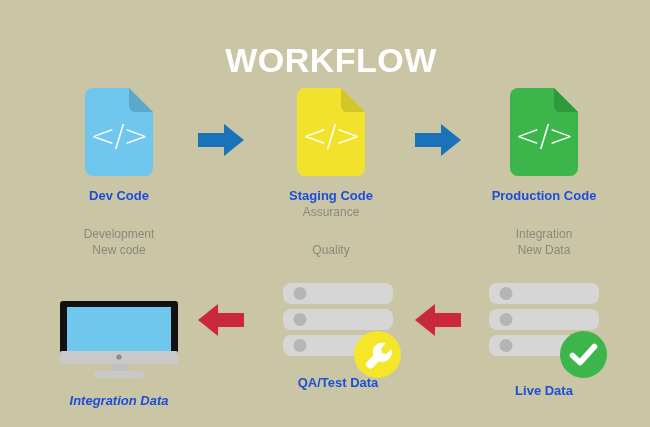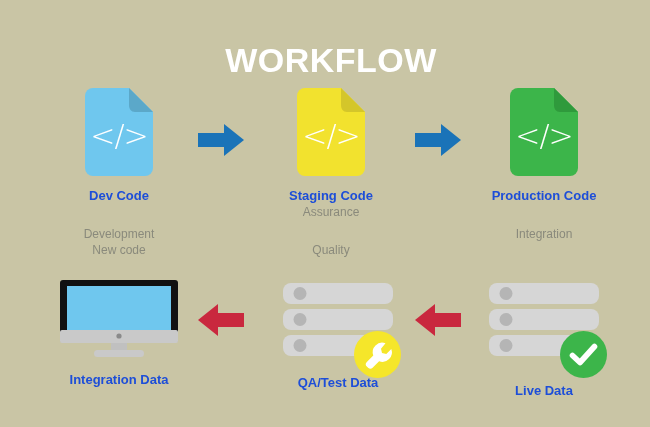--- a/index.html
+++ b/index.html
@@ -150,23 +150,24 @@
   <div class="abs node" style="left:438px; top:88px;">
     <div class="doc-wrap">
       <svg class="doc-svg" width="68" height="88" viewBox="0 0 68 88">
         <path d="M8,0 H44 L68,24 V80 a8,8 0 0 1 -8,8 H8 a8,8 0 0 1 -8,-8 V8 a8,8 0 0 1 8,-8 Z" fill="#3cb54a"></path>
         <path d="M44,0 L68,24 L50,24 C46,24 44,21 44,17 Z" fill="#2f9a3c"></path>
       </svg>
       <div class="doc-code">&lt;/&gt;</div>
     </div>
     <div class="node-label" style="margin-top:12px;">Production Code</div>
     <div class="node-sub" style="margin-top:22px;">Integration</div>
-  </div>
-
-  <div class="abs node" style="left:13px; top:280px;">
+    <div class="node-sub">New Data</div>
+  </div>
+
+  <div class="abs node" style="left:13px; top:301px;font-style:italic;">
     <div class="monitor-wrap">
       <svg width="126" height="78" viewBox="0 0 126 78">
         <rect x="4" y="0" width="118" height="62" rx="3" fill="#111111"></rect>
         <rect x="11" y="6" width="104" height="44" fill="#6fc7ee"></rect>
         <rect x="4" y="50" width="118" height="13" rx="2" fill="#c9c9c9"></rect>
         <circle cx="63" cy="56" r="2.6" fill="#8a8a8a"></circle>
         <rect x="55" y="63" width="16" height="8" fill="#c0c0c0"></rect>
         <rect x="38" y="70" width="50" height="7" rx="3.5" fill="#c9c9c9"></rect>
       </svg>
     </div>

